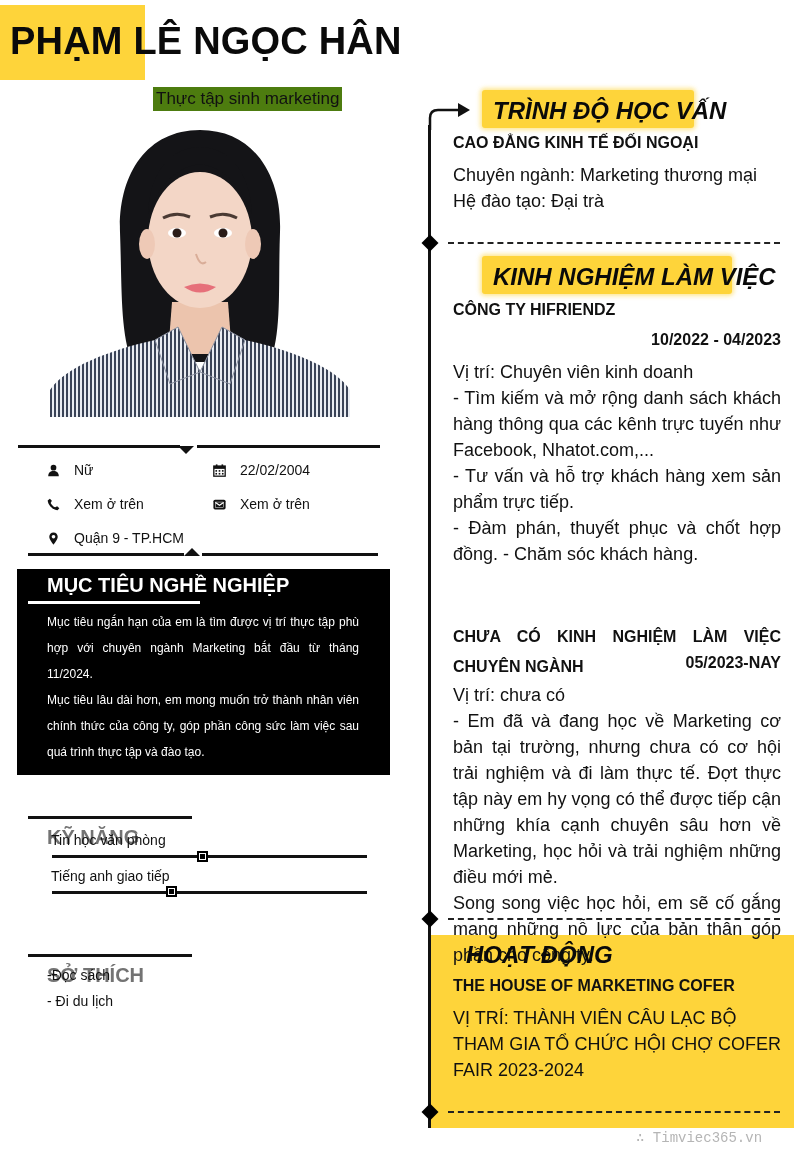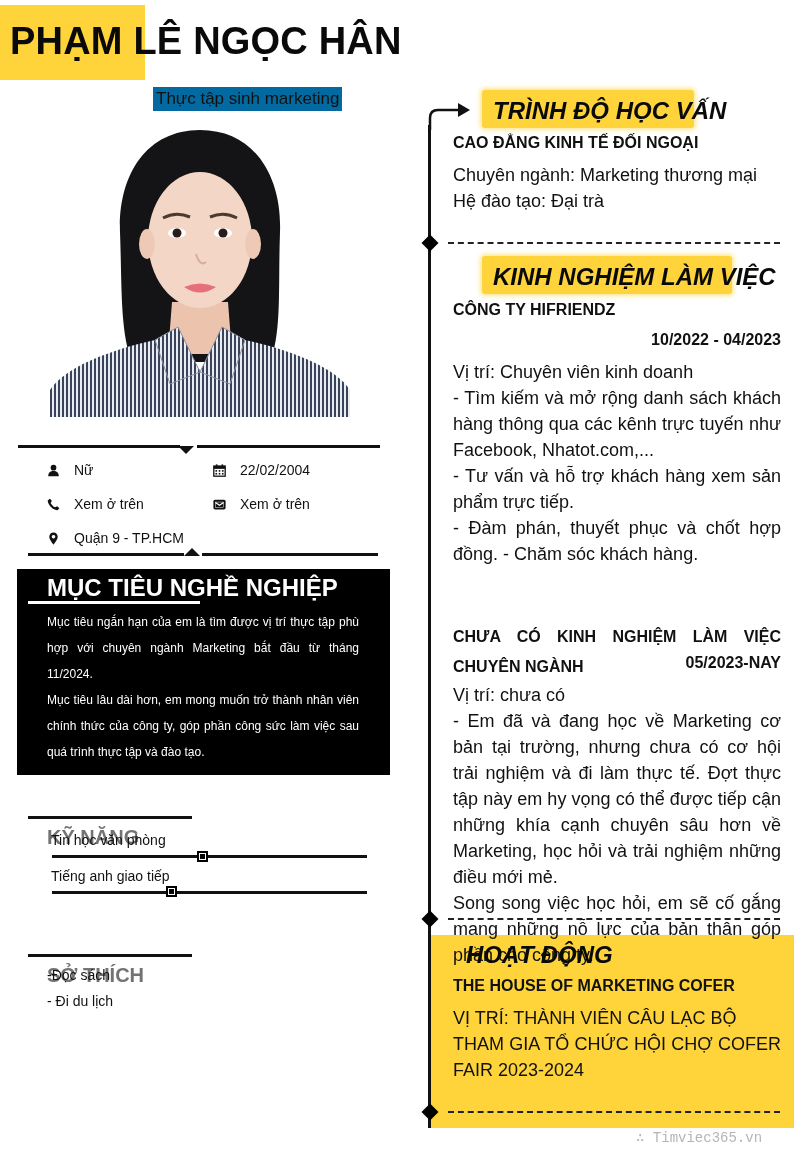--- a/index.html
+++ b/index.html
@@ -3,37 +3,37 @@
 <meta charset="utf-8">
 <style>
   * { box-sizing: border-box; margin: 0; padding: 0; }
   html, body { width: 811px; height: 1154px; background: #ffffff; overflow: hidden; }
   body { position: relative; font-family: "Liberation Sans", "DejaVu Sans", sans-serif; color: #111; }
   .abs { position: absolute; }
 
   
   .name-bg { left: 0; top: 5px; width: 145px; height: 75px; background: #fed43a; }
   .name { left: 10px; top: 20px; font-size: 38px; font-weight: bold; color: #0a0a0a; letter-spacing: 0.2px; white-space: nowrap; }
-  .role { left: 153px; top: 87px; height: 24px; padding: 0 3px; background: #0369a1; font-size: 17px; line-height: 24px; color: #111; white-space: nowrap; }
+  .role { left: 153px; top: 87px; height: 24px; padding: 0 3px; background: #4d7c0f; font-size: 17px; line-height: 24px; color: #111; white-space: nowrap; }
 
   
   .photo { left: 50px; top: 122px; width: 300px; height: 295px; background: #fff; overflow: hidden; }
 
   
   .hline { height: 3px; background: #111; }
   .tri-down { width: 0; height: 0; border-left: 8px solid transparent; border-right: 8px solid transparent; border-top: 8px solid #111; }
   .tri-up { width: 0; height: 0; border-left: 8px solid transparent; border-right: 8px solid transparent; border-bottom: 8px solid #111; }
 
   .info-item { display: flex; align-items: center; font-size: 14px; color: #111; white-space: nowrap; height: 20px; }
   .info-item .ic { width: 14px; height: 14px; margin-right: 14px; display: inline-flex; align-items: center; justify-content: center; }
   .info-item svg { width: 13px; height: 13px; fill: #111; }
 
   
   .objective { left: 17px; top: 569px; width: 373px; height: 206px; background: #000; color: #fff; }
-  .obj-title { position: absolute; left: 30px; top: 5px; font-size: 24px; font-weight: bold; color: #fff; white-space: nowrap; }
+  .obj-title { position: absolute; left: 30px; top: 5px; font-size: 20px; font-weight: bold; color: #fff; white-space: nowrap; }
   .obj-underline { position: absolute; left: 11px; top: 32px; width: 172px; height: 3px; background: #fff; }
   .obj-text { position: absolute; left: 30px; top: 40px; width: 312px; font-size: 12px; line-height: 26px; text-align: justify; color: #fff; }
 
   .sec-title { font-size: 20px; font-weight: bold; color: #737373; white-space: nowrap; margin-top: 36px; }
   .sec-underline { height: 3px; background: #111; }
 
   .skill-label { font-size: 14px; color: #111; white-space: nowrap; }
   .skill-track { height: 3px; background: #111; }
   .skill-knob { width: 11px; height: 11px; background: #000; border: 2px solid #000; box-shadow: inset 0 0 0 1px #fff; }
 

